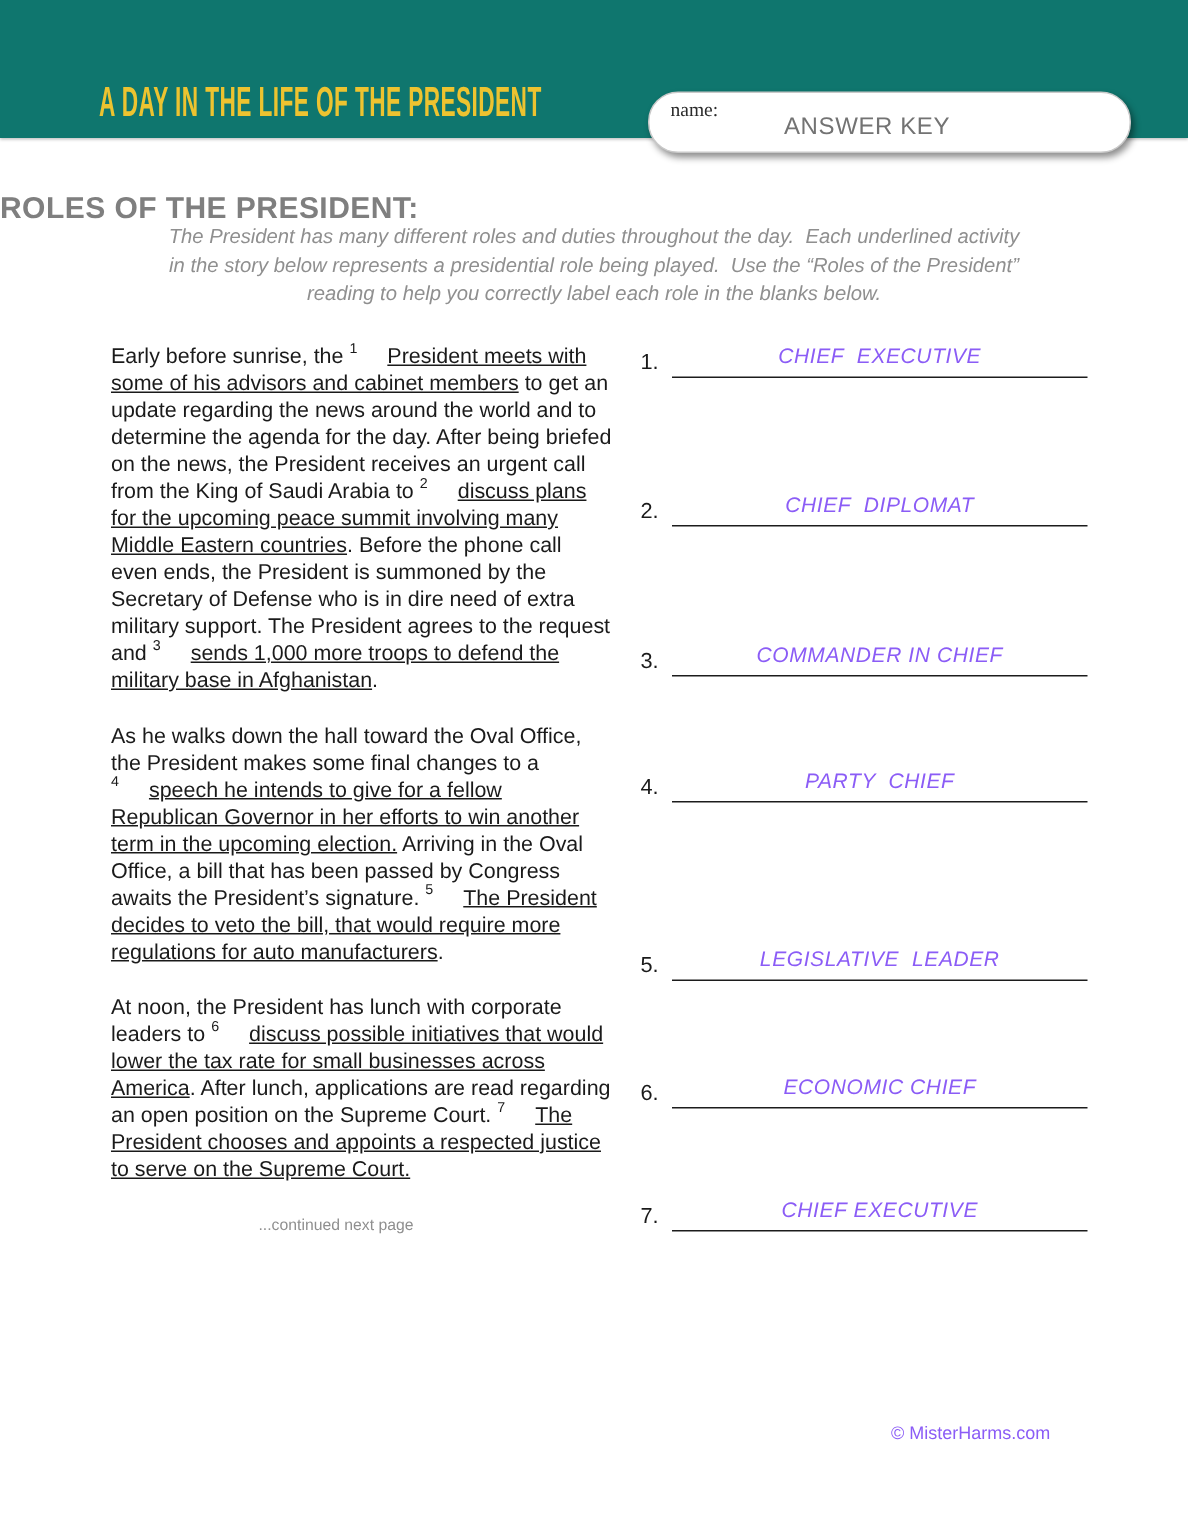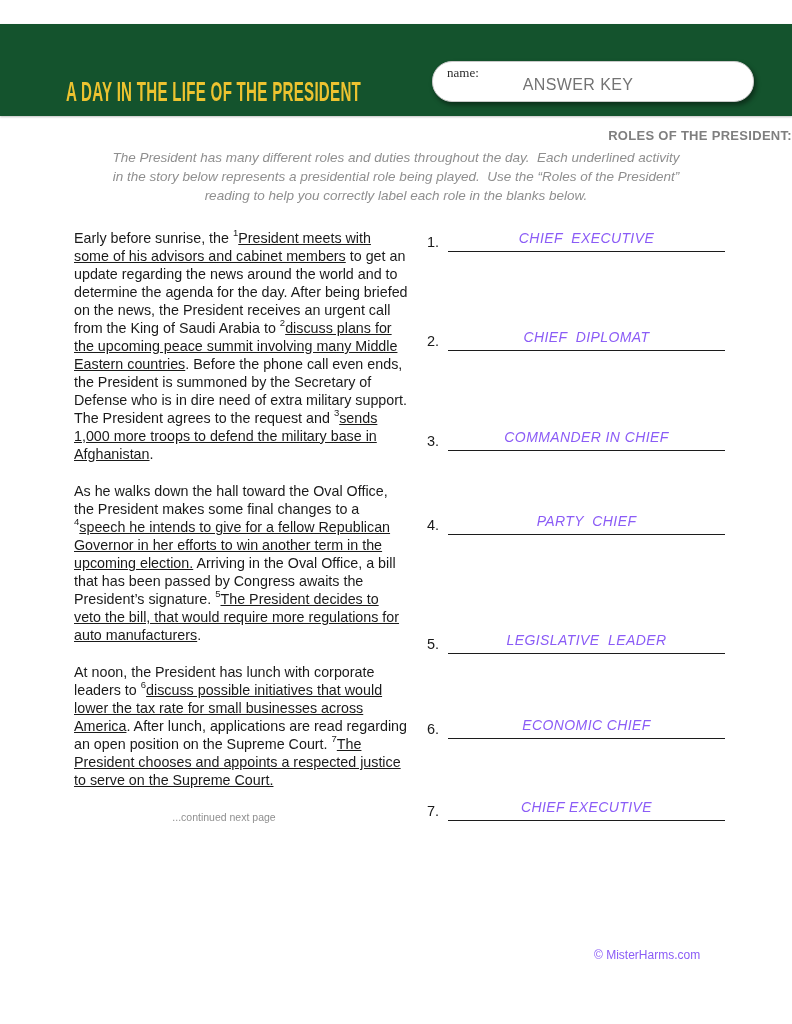--- a/index.html
+++ b/index.html
@@ -3,21 +3,21 @@
 <meta charset="utf-8">
 <style>
   html,body{margin:0;padding:0;background:#ffffff;}
   .page{
     position:relative;width:792px;height:1024px;overflow:hidden;
     background:#ffffff;font-family:"Liberation Sans",sans-serif;color:#1a1a1a;
   }
   
   .header-band{
     position:absolute;left:0;top:0;width:792px;height:92px;
-    background:#14532d;box-shadow:0 1px 2px rgba(0,0,0,0.25);margin-top:24px;
+    background:#0f766e;box-shadow:0 1px 2px rgba(0,0,0,0.25);
   }
   .worksheet-title{
     position:absolute;left:66px;top:54px;
     font-weight:700;font-size:28px;line-height:28px;letter-spacing:0.5px;
     color:#edc330;white-space:nowrap;
     transform:scaleX(0.54);transform-origin:0 50%;
   }
   .name-field{
     position:absolute;left:432px;top:61px;width:322px;height:41px;
     background:#ffffff;border:1px solid #c9c9c9;border-radius:20px;
@@ -27,36 +27,36 @@
     position:absolute;left:14px;top:3px;
     font-family:"Liberation Serif",serif;font-size:13px;color:#2b2b2b;
   }
   .name-value{
     position:absolute;left:0;right:30px;top:14px;text-align:center;
     font-size:16px;letter-spacing:0.4px;color:#737373;font-weight:400;
     white-space:pre;
   }
   
   .section-heading{
-    position:absolute;left:0;top:128px;width:792px;text-align:right;
-    font-weight:700;font-size:13px;color:#7f7f7f;letter-spacing:0.3px;
+    position:absolute;left:0;top:128px;width:792px;text-align:left;
+    font-weight:700;font-size:20px;color:#7f7f7f;letter-spacing:0.3px;
   }
   .instructions{
     position:absolute;left:0;top:148px;width:792px;text-align:center;
     font-style:italic;font-size:13.5px;line-height:19px;color:#8f8f8f;
   }
   .instructions div{white-space:pre;}
   
   .story-column{
     position:absolute;left:74px;top:229px;width:334px;
     font-size:14.3px;line-height:18px;color:#1a1a1a;
   }
   .story-column p{margin:0 0 19px 0;}
   .story-column sup{font-size:9.5px;position:relative;top:-1px;line-height:0;}
-  .u{text-decoration:underline;}
+  .u{text-decoration:underline;margin-left:20px;}
   .continued-note{
     margin-top:3px;text-align:center;font-size:10.5px;color:#8f8f8f;
     width:300px;
   }
   
   .answer-row{position:absolute;left:427px;white-space:nowrap;}
   .answer-num{
     display:inline-block;width:21px;font-size:14.5px;color:#1a1a1a;
     vertical-align:bottom;padding-bottom:2px;
   }

